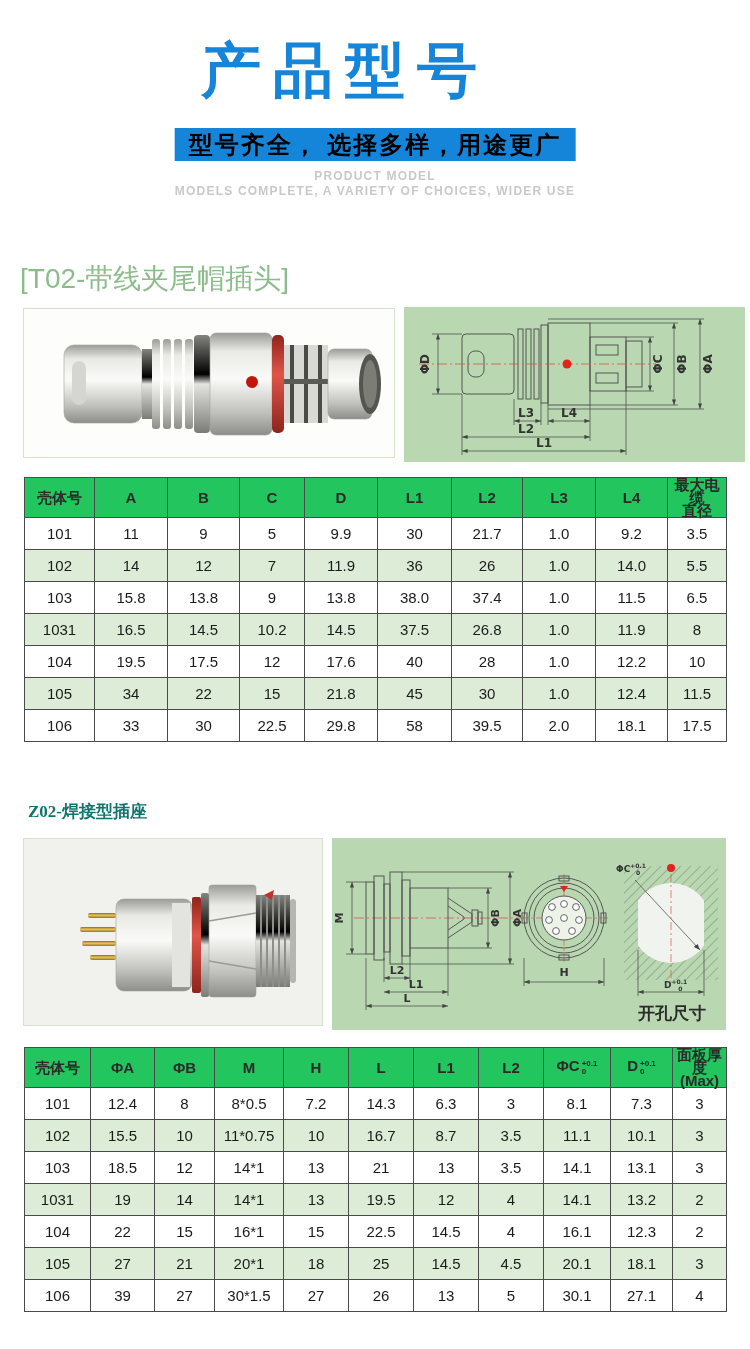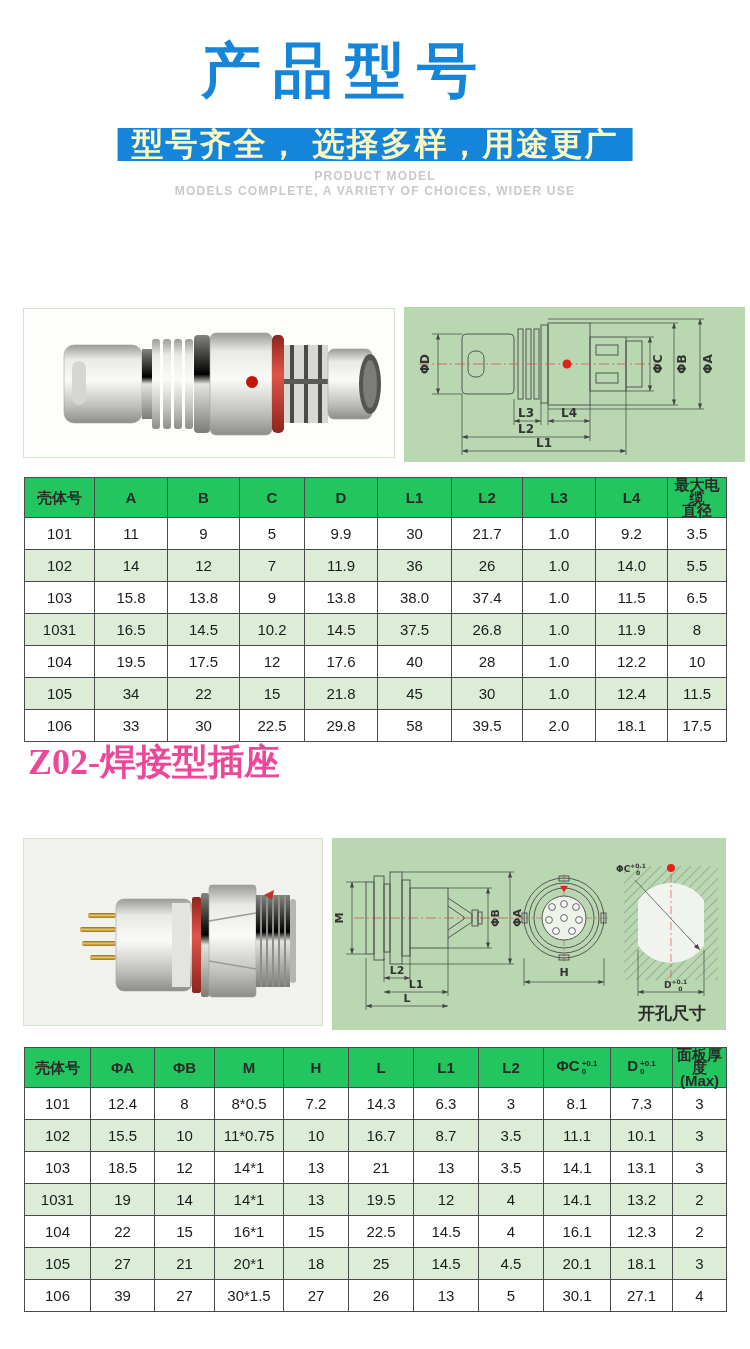--- a/index.html
+++ b/index.html
@@ -2,29 +2,29 @@
 <html><head>
 <meta charset="utf-8">
 <style>
   html,body{margin:0;padding:0;background:#ffffff;}
   body{font-family:"Liberation Sans",sans-serif;}
   #page{position:relative;width:750px;height:1349px;background:#fff;overflow:hidden;}
 
   .main-title{position:absolute;top:38px;left:0;width:690px;text-align:center;
     font-size:60px;line-height:66px;font-weight:800;color:#1485d8;letter-spacing:12px;}
   .banner{position:absolute;top:128px;left:50%;transform:translateX(-50%);
-    background:#1485d8;color:#fef9c3;font-size:32px;font-weight:700;line-height:33px;
+    background:#1485d8;color:#000000;font-size:24px;font-weight:700;line-height:33px;
     padding:0 14px;letter-spacing:2px;white-space:nowrap;}
   .sub-en{position:absolute;left:0;width:750px;text-align:center;color:#c9c9c9;
     font-size:12px;font-weight:700;letter-spacing:1.2px;line-height:14px;}
   .sub-en.l1{top:169px;}
   .sub-en.l2{top:184px;}
 
   .sec-title-1{position:absolute;left:20px;top:260px;font-size:28px;color:#8cbc8c;font-weight:500;}
-  .sec-title-2{position:absolute;left:28px;top:738px;font-size:36px;color:#ec4899;
+  .sec-title-2{position:absolute;left:28px;top:800px;font-size:17px;color:#0f766e;
     font-family:"Liberation Serif",serif;font-weight:600;}
 
   .photo-box{position:absolute;border:1px solid #d2e4ce;background:#fdfdfc;}
   .photo-1{left:23px;top:308px;width:370px;height:148px;}
   .photo-2{left:23px;top:838px;width:298px;height:186px;background:#f1f1ee;}
   .draw-box{position:absolute;background:#b9d8b2;}
   .draw-1{left:404px;top:307px;width:341px;height:155px;}
   .draw-2{left:332px;top:838px;width:394px;height:192px;}
 
   table.spec{position:absolute;left:24px;width:702px;border-collapse:collapse;
@@ -47,20 +47,21 @@
 </head>
 <body>
 
 <div id="page">
 
   <div class="main-title">产品型号</div>
   <div class="banner">型号齐全， 选择多样，用途更广</div>
   <div class="sub-en l1">PRODUCT MODEL</div>
   <div class="sub-en l2">MODELS COMPLETE, A VARIETY OF CHOICES, WIDER USE</div>
 
+  <div class="sec-title-1">[T02-带线夹尾帽插头]</div>
 
   <div class="photo-box photo-1">
     <svg width="370" height="148" viewBox="0 0 370 148">
       <defs>
         <linearGradient id="g1" x1="0" y1="0" x2="0" y2="1">
           <stop offset="0" stop-color="#9b9b97"></stop>
             <stop offset="0.18" stop-color="#e9e9e6"></stop>
           <stop offset="0.45" stop-color="#fafaf8"></stop>
             <stop offset="0.78" stop-color="#c0c0bc"></stop>
           <stop offset="1" stop-color="#8d8d89"></stop>

